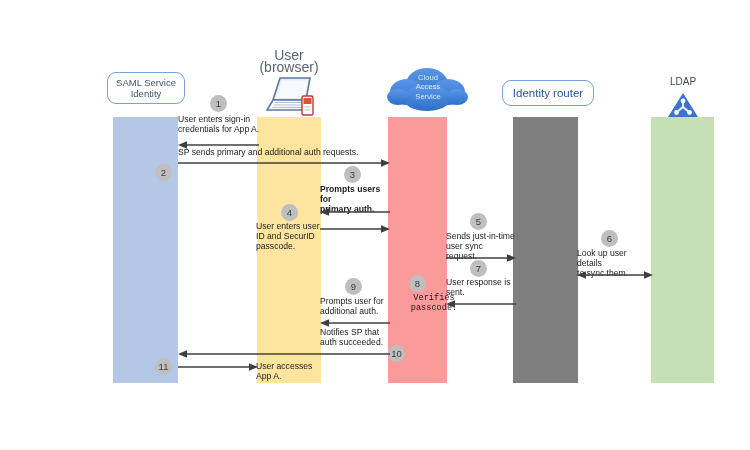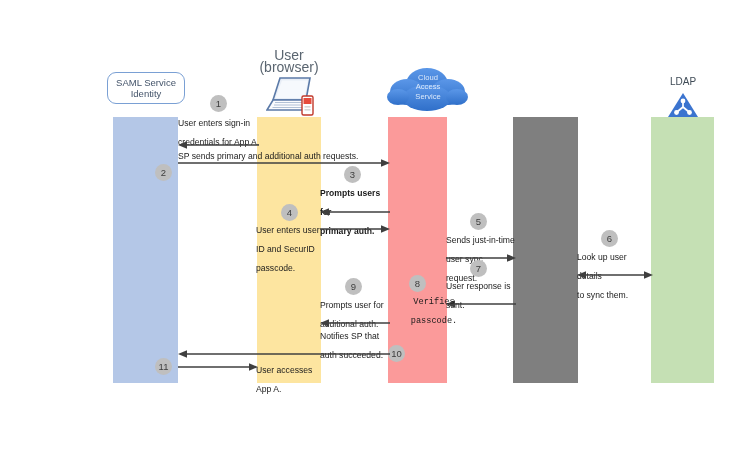--- a/index.html
+++ b/index.html
@@ -68,21 +68,21 @@
     color: #3d3d3d;
     font-size: 9.5px;
     line-height: 17px;
     text-align: center;
     font-weight: 400;
   }
 
   .msg {
     position: absolute;
     font-size: 8.6px;
-    line-height: 19px;
+    line-height: 10px;
     color: #1b1b1b;
     white-space: pre-line;
   }
   .msg.center { text-align: center; }
 
   .arrow { position: absolute; }
   .arrow svg { display: block; overflow: visible; }
 
   .icon { position: absolute; }
   .icon svg { display: block; }
@@ -139,20 +139,21 @@
         <ellipse cx="42" cy="36" rx="24" ry="13"></ellipse>
         <ellipse cx="13" cy="35" rx="11" ry="8"></ellipse>
         <ellipse cx="72" cy="35" rx="11" ry="8"></ellipse>
       </g>
     </svg>
   </div>
   <div class="toplabel" style="left:398px; top:73px; width:60px; color:#dce9fb; font-size:7.6px; line-height:9.4px;">Cloud
 Access
 Service</div>
 
+  <div class="pillbox big" style="left:502px; top:80px; width:92px; height:26px;">Identity router</div>
 
   <div class="toplabel ldap" style="left:652px; top:76px; width:62px;">LDAP</div>
 
   <div class="icon" style="left:667px; top:92px;">
     <svg width="32" height="26" viewBox="0 0 32 26">
       <polygon points="16,1 31,25 1,25" fill="#3b74cf"></polygon>
       <g stroke="#ffffff" stroke-width="1.7">
         <line x1="16" y1="10" x2="16" y2="15"></line>
         <line x1="16" y1="15" x2="10" y2="20"></line>
         <line x1="16" y1="15" x2="22" y2="20"></line>

